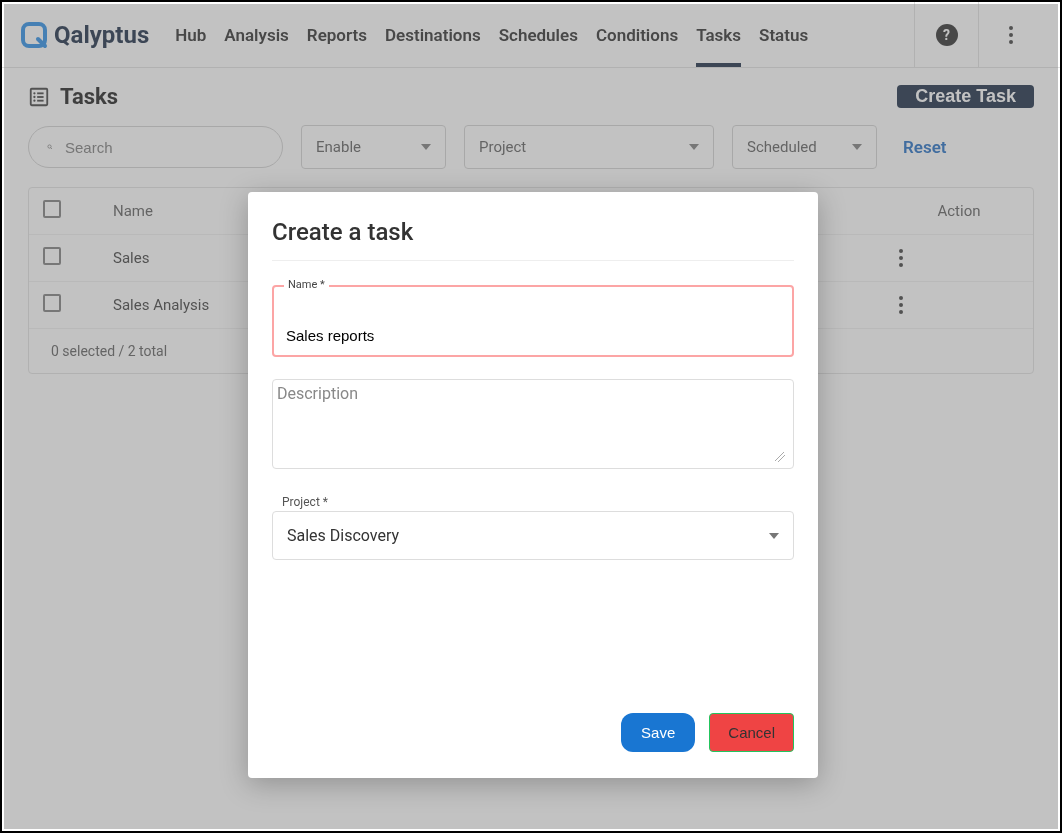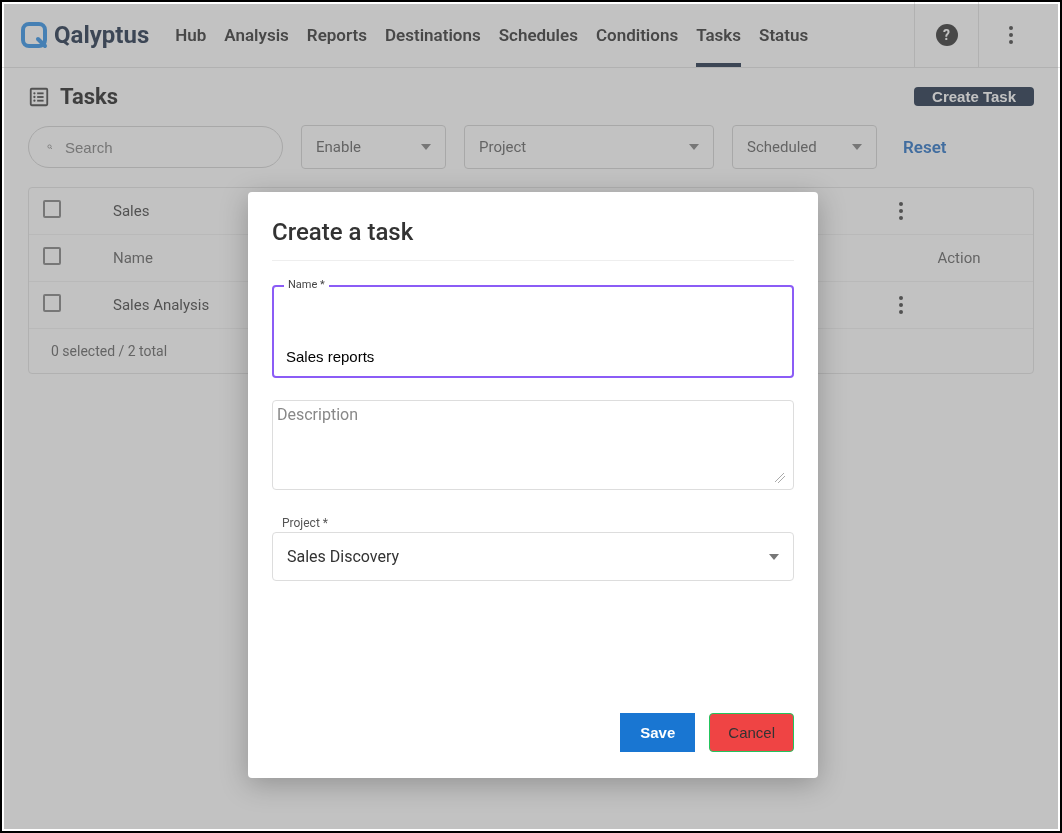--- a/index.html
+++ b/index.html
@@ -67,21 +67,21 @@
   
   .page-header {
     display:flex; align-items:center; justify-content:space-between;
     padding: 16px 26px 16px 26px;
   }
   .page-title-wrap { display:flex; align-items:center; gap:10px; }
   .page-title-wrap svg { flex:none; }
   .page-title { font-size: 22px; font-weight: 700; color:#111; }
   .btn-primary-dark {
     background:#0b1e3a; color:#fff; border:none; border-radius:4px;
-    padding: 1px 18px; font-size:15px; font-weight:600; cursor:pointer;
+    padding: 1px 18px; font-size:18px; font-weight:600; cursor:pointer;
   }
 
   
   .filter-row {
     display:flex; align-items:center; gap:18px;
     padding: 0 26px 18px 26px;
   }
   .search-pill {
     display:flex; align-items:center; gap:12px;
     border:1px solid #d0d0d0; border-radius: 26px;
@@ -135,22 +135,22 @@
     background:#fff; border-radius:4px;
     box-shadow: 0 6px 28px rgba(0,0,0,0.25);
     padding: 26px 24px;
     display:flex; flex-direction:column;
   }
   .modal h2 {
     font-size: 24px; font-weight:500; color:#333;
     padding-bottom: 14px; border-bottom:1px solid #eee; margin-bottom: 24px;
   }
   .field-outline {
-    position:relative; border:2px solid #8b5cf6; border-radius:4px;
-    padding: 29px 12px 10px 12px; margin-bottom: 22px;
+    position:relative; border:2px solid #fca5a5; border-radius:4px;
+    padding: 8px 12px 10px 12px; margin-bottom: 22px;
   }
   .field-outline .float-label {
     position:absolute; top:-9px; left:10px; background:#fff; padding:0 4px;
     font-size:11px; color:#444;
   }
   .field-outline input {
     border:none; outline:none; font-size:15px; width:100%;margin-top:32px;
   }
   .textarea-box {
     border:1px solid #ddd; border-radius:4px; padding: 4px;
@@ -166,22 +166,22 @@
   .select-field .mini-label { font-size:12px; color:#555; margin: 0 0 2px 10px; }
   .select-field .sel {
     border:1px solid #ddd; border-radius:4px;
     padding: 14px 14px; display:flex; align-items:center; justify-content:space-between;
     font-size:16px; cursor:pointer;
   }
   .modal-footer {
     margin-top:auto; display:flex; justify-content:flex-end; gap:14px;
   }
   .btn-save {
-    background:#1976d2; color:#fff; border:none; border-radius:0;
-    padding:10px 20px; font-size:15px; font-weight:700; cursor:pointer;
+    background:#1976d2; color:#fff; border:none; border-radius:12px;
+    padding:10px 20px; font-size:15px; font-weight:400; cursor:pointer;
   }
   .btn-cancel {
     background:#ef4444; color:#333; border:1px solid #22c55e; border-radius:4px;
     padding:10px 18px; font-size:15px; cursor:pointer;
   }
 </style>
 </head>
 <body>
 
 <div class="topnav">
@@ -249,40 +249,40 @@
     <span class="caret"></span>
   </div>
   <div class="select-box sel-sm">
     <span>Scheduled</span>
     <span class="caret"></span>
   </div>
   <span class="reset-link">Reset</span>
 </div>
 
 <div class="table-wrap">
+  <div class="trow head">
+    <div><span class="chk"></span></div>
+    <div>Name</div>
+    <div>Scheduled</div>
+    <div class="cell-center">Action</div>
+  </div>
+
   <div class="trow">
     <div><span class="chk"></span></div>
     <div>Sales</div>
     <div><span class="chk checked"></span></div>
     <div class="cell-center">
       <span class="vdots">
           <span></span>
           <span></span>
           <span></span>
         </span>
     </div>
   </div>
 
-  <div class="trow head">
-    <div><span class="chk"></span></div>
-    <div>Name</div>
-    <div>Scheduled</div>
-    <div class="cell-center">Action</div>
-  </div>
-
   <div class="trow">
     <div><span class="chk"></span></div>
     <div>Sales Analysis</div>
     <div><span class="chk checked"></span></div>
     <div class="cell-center">
       <span class="vdots">
           <span></span>
           <span></span>
           <span></span>
         </span>

